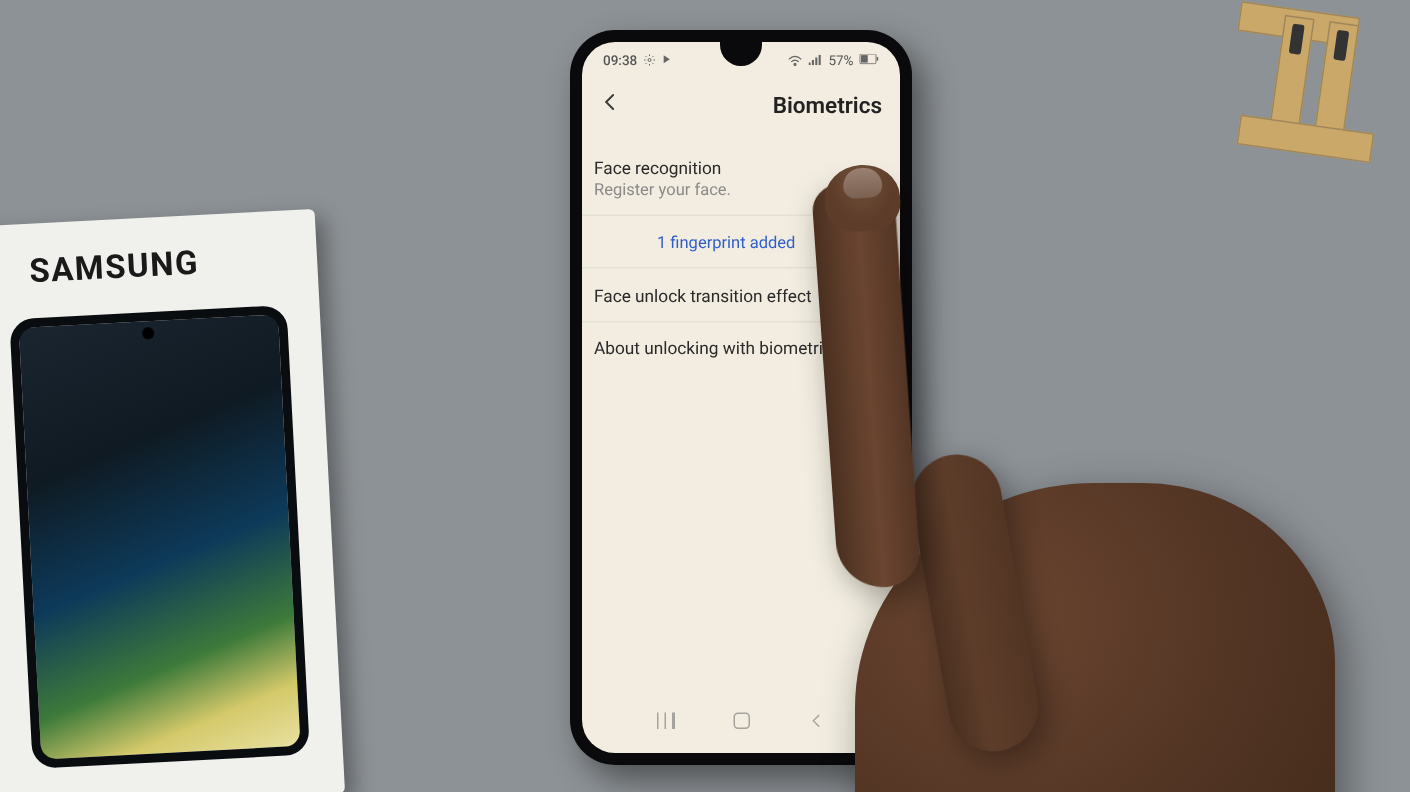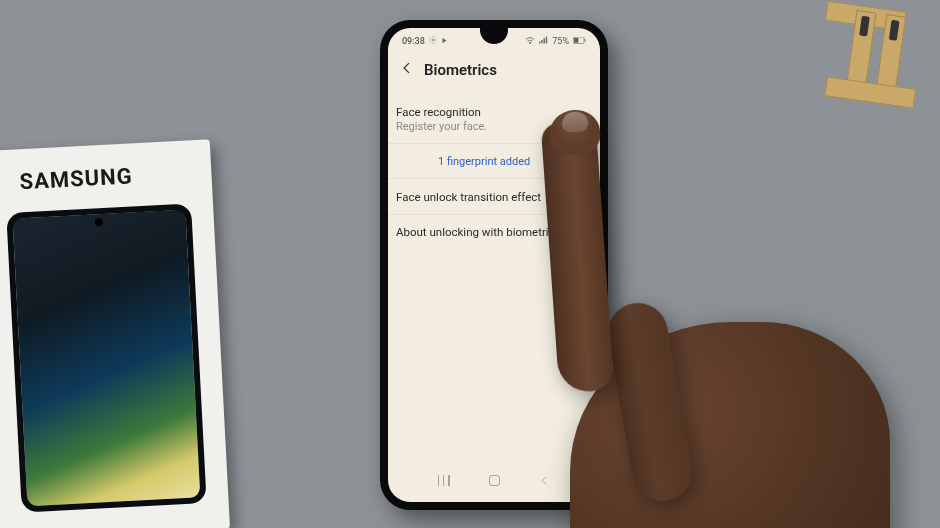--- a/index.html
+++ b/index.html
@@ -117,20 +117,21 @@
   }
   .status-left, .status-right { display: flex; align-items: center; gap: 4px; }
   .status-left { font-weight: 500; }
 
   
   .header {
     display: flex;
     align-items: center;
     gap: 10px;
     padding: 10px 12px 16px;
+    justify-content: space-between;
   }
   .back-chev svg { width: 14px; height: 14px; stroke: #3a3a3a; }
   .header-title {
     font-size: 15px;
     font-weight: 600;
     color: #222;
   }
 
   
   .row {
@@ -276,21 +277,21 @@
             </svg>
         </span>
         <span>
           <svg width="9" height="8" viewBox="0 0 16 12" fill="#666">
               <rect x="0" y="9" width="2.5" height="3"></rect>
               <rect x="4" y="6" width="2.5" height="6"></rect>
               <rect x="8" y="3" width="2.5" height="9"></rect>
               <rect x="12" y="0" width="2.5" height="12"></rect>
             </svg>
         </span>
-        <span>75%</span>
+        <span>57%</span>
         <span>
           <svg width="13" height="7" viewBox="0 0 26 14">
               <rect x="0" y="0" width="22" height="13" rx="2" fill="none" stroke="#666" stroke-width="1.2"></rect>
               <rect x="1.5" y="1.5" width="9.5" height="10" fill="#666"></rect>
               <rect x="23" y="4" width="2" height="5" rx="1" fill="#666"></rect>
             </svg>
         </span>
       </div>
     </div>
 

